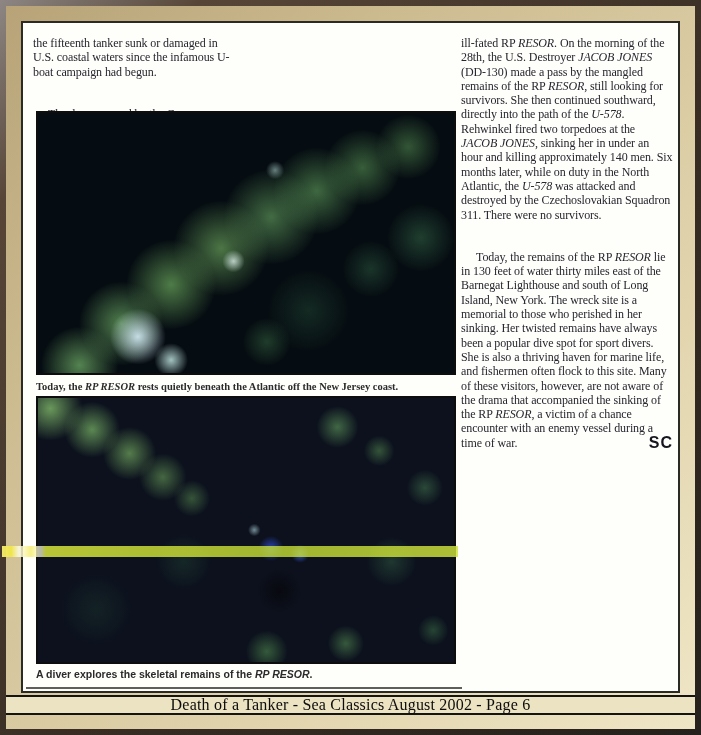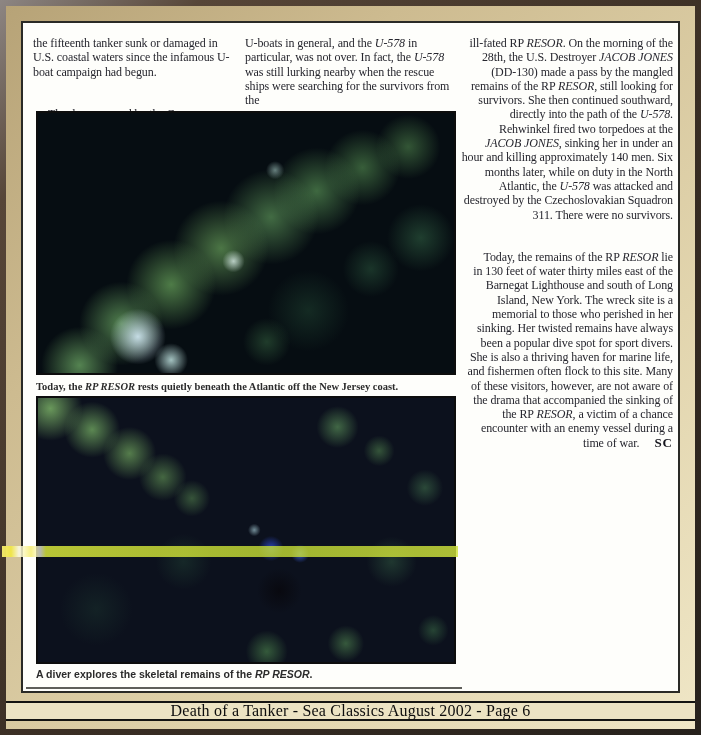--- a/index.html
+++ b/index.html
@@ -21,27 +21,27 @@
   }
   .page-inner{position:absolute;inset:0;}
   
   .col{
     position:absolute;top:13px;
     font-size:12px;line-height:14.3px;color:#26262e;
     letter-spacing:-0.1px;text-align:left;
   }
   .col-1{left:10px;width:202px;}
   .col-2{left:222px;width:206px;}
-  .col-3{left:438px;width:212px;text-align:right;}
+  .col-3{left:438px;width:212px;}
   .para{margin:0;}
   .para.indent{text-indent:15px;margin-top:28px;}
   .it{font-style:italic;}
   .endmark{
-    float:right;font-family:Liberation Serif, serif;
-    font-weight:bold;font-size:13px;letter-spacing:1px;color:#15151d;
+    float:right;font-family:Liberation Sans, sans-serif;
+    font-weight:bold;font-size:16px;letter-spacing:1px;color:#15151d;
   }
   
   .photo{
     position:absolute;left:13px;width:420px;
     border:2px solid #0d0d0d;
   }
   .photo-1{
     top:88px;height:264px;
     background-color:#060d12;
     background-image:
@@ -100,44 +100,41 @@
   .scan-stripe{
     position:absolute;left:2px;top:546px;width:456px;height:11px;z-index:6;
     background:linear-gradient(90deg,
       rgba(248,238,110,.95) 0px, rgba(240,230,70,.95) 9px,
       rgba(255,255,238,.8) 17px, rgba(246,238,120,.9) 29px,
       rgba(255,255,242,.7) 38px, rgba(214,228,58,.85) 44px,
       rgba(198,222,52,.8) 60%, rgba(208,228,60,.82) 100%);
   }
   
   .footer-bar{
-    position:absolute;left:0;right:0;bottom:8px;height:20px;
+    position:absolute;left:0;right:0;bottom:14px;height:20px;
     background:#ece3c3;
     border-top:2px solid #141412;border-bottom:2px solid #141412;
     display:flex;align-items:center;justify-content:center;
   }
   .footer-title{
     font-family:"Liberation Serif",serif;font-size:16px;color:#0c0c0c;
     white-space:nowrap;letter-spacing:0.2px;
   }
 </style>
 </head>
 <body>
 
 <div class="scan">
   <div class="frame">
     <div class="page">
       <div class="page-inner">
 
         <div class="col col-1">
             <p class="para"><span>the fifteenth tanker sunk or damaged in U.S. coastal waters since the infamous U-boat campaign had begun.</span></p>
             <p class="para indent"><span>The danger posed by the German</span></p>
-          </div>
-        <div class="col col-2">
-            <p class="para"><span>U-boats in general, and the </span><span class="it">U-578</span><span> in particular, was not over. In fact, the </span><span class="it">U-578</span><span> was still lurking nearby when the rescue ships were searching for the survivors from the</span></p>
           </div>
         <div class="col col-3">
             <p class="para"><span>ill-fated RP </span><span class="it">RESOR</span><span>. On the morning of the 28th, the U.S. Destroyer </span><span class="it">JACOB JONES</span><span> (DD-130) made a pass by the mangled remains of the RP </span><span class="it">RESOR</span><span>, still looking for survivors. She then continued southward, directly into the path of the </span><span class="it">U-578</span><span>. Rehwinkel fired two torpedoes at the </span><span class="it">JACOB JONES</span><span>, sinking her in under an hour and killing approximately 140 men. Six months later, while on duty in the North Atlantic, the </span><span class="it">U-578</span><span> was attacked and destroyed by the Czechoslovakian Squadron 311. There were no survivors.</span></p>
             <p class="para indent"><span>Today, the remains of the RP </span><span class="it">RESOR</span><span> lie in 130 feet of water thirty miles east of the Barnegat Lighthouse and south of Long Island, New York. The wreck site is a memorial to those who perished in her sinking. Her twisted remains have always been a popular dive spot for sport divers. She is also a thriving haven for marine life, and fishermen often flock to this site. Many of these visitors, however, are not aware of the drama that accompanied the sinking of the RP </span><span class="it">RESOR</span><span>, a victim of a chance encounter with an enemy vessel during a time of war.</span><span class="endmark">SC</span></p>
           </div>
 
         <div class="photo photo-1"></div>
         <div class="caption caption-1"><span>Today, the </span><span class="it">RP RESOR</span><span> rests quietly beneath the Atlantic off the New Jersey coast.</span></div>
 
         <div class="photo photo-2"></div>

